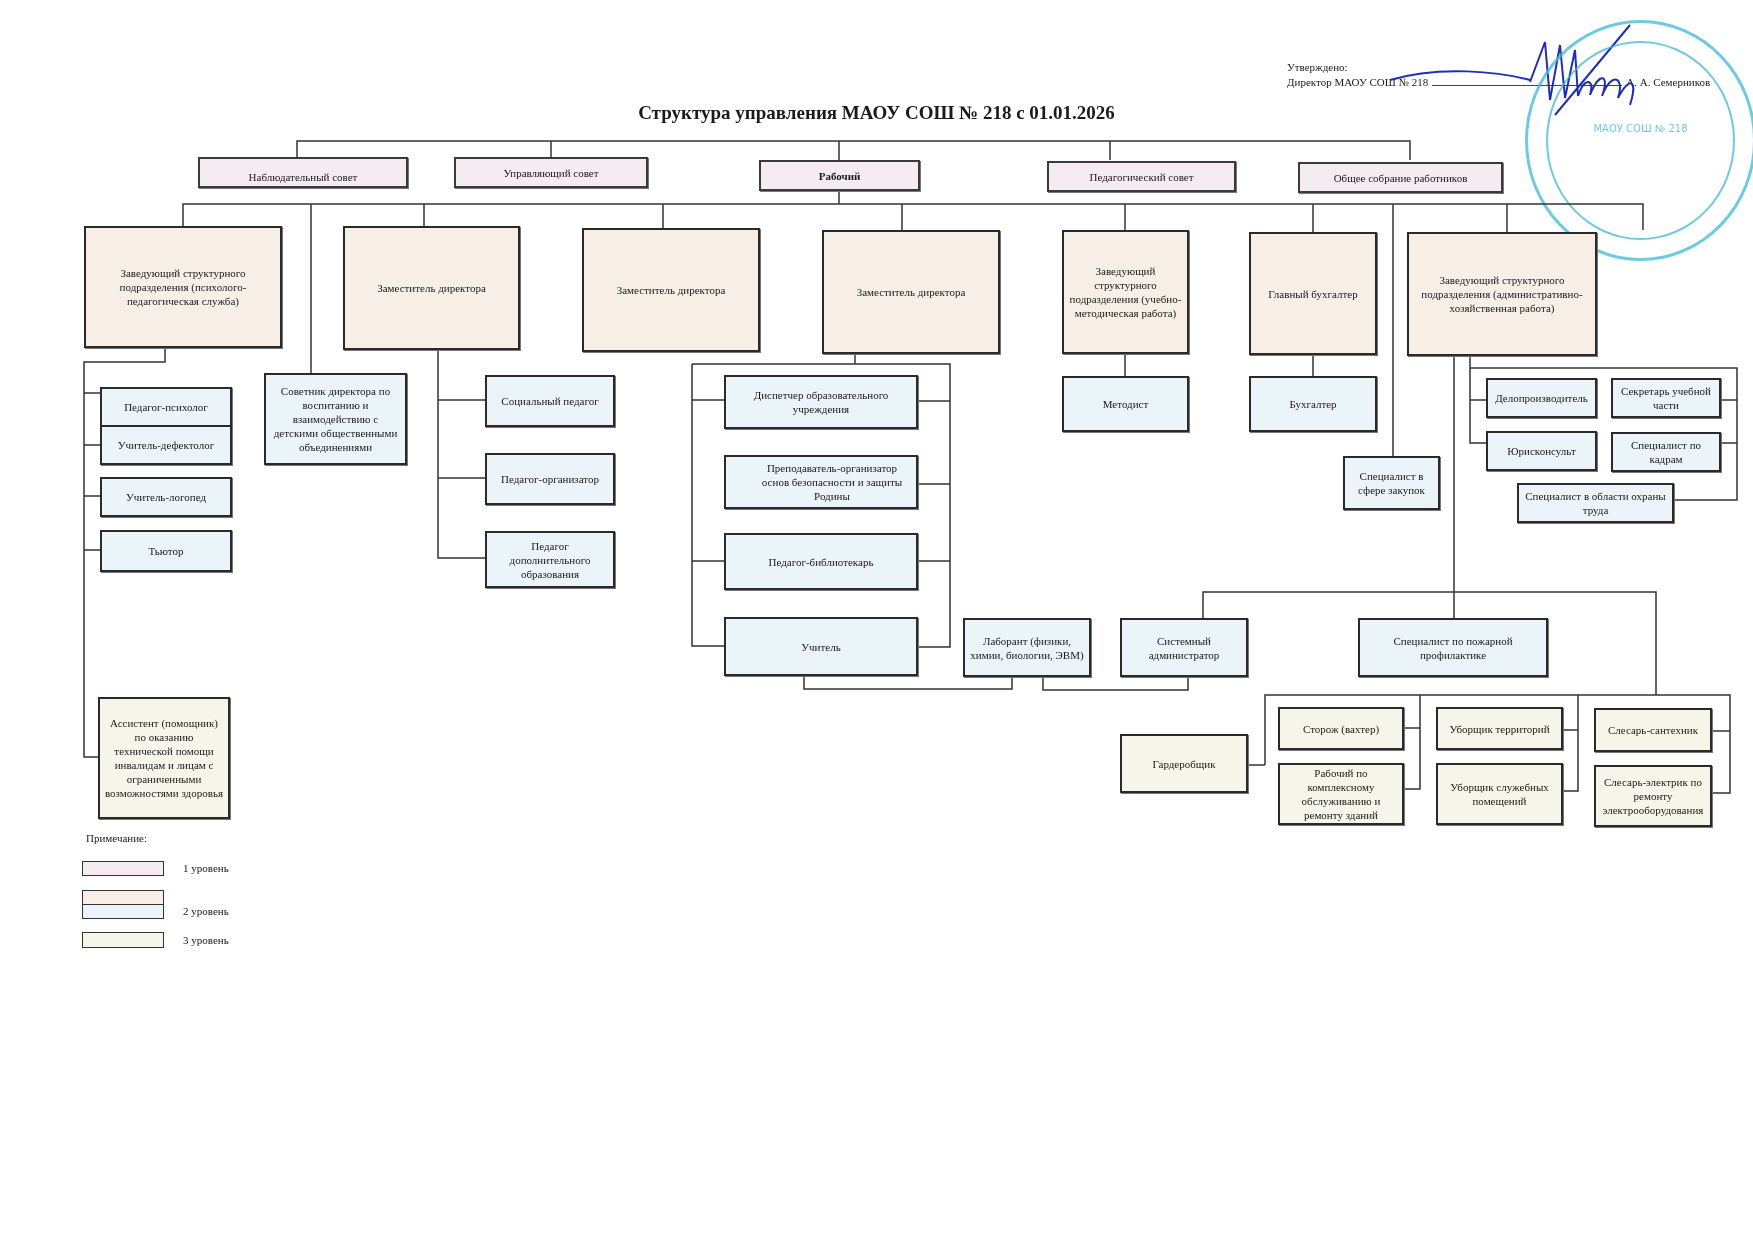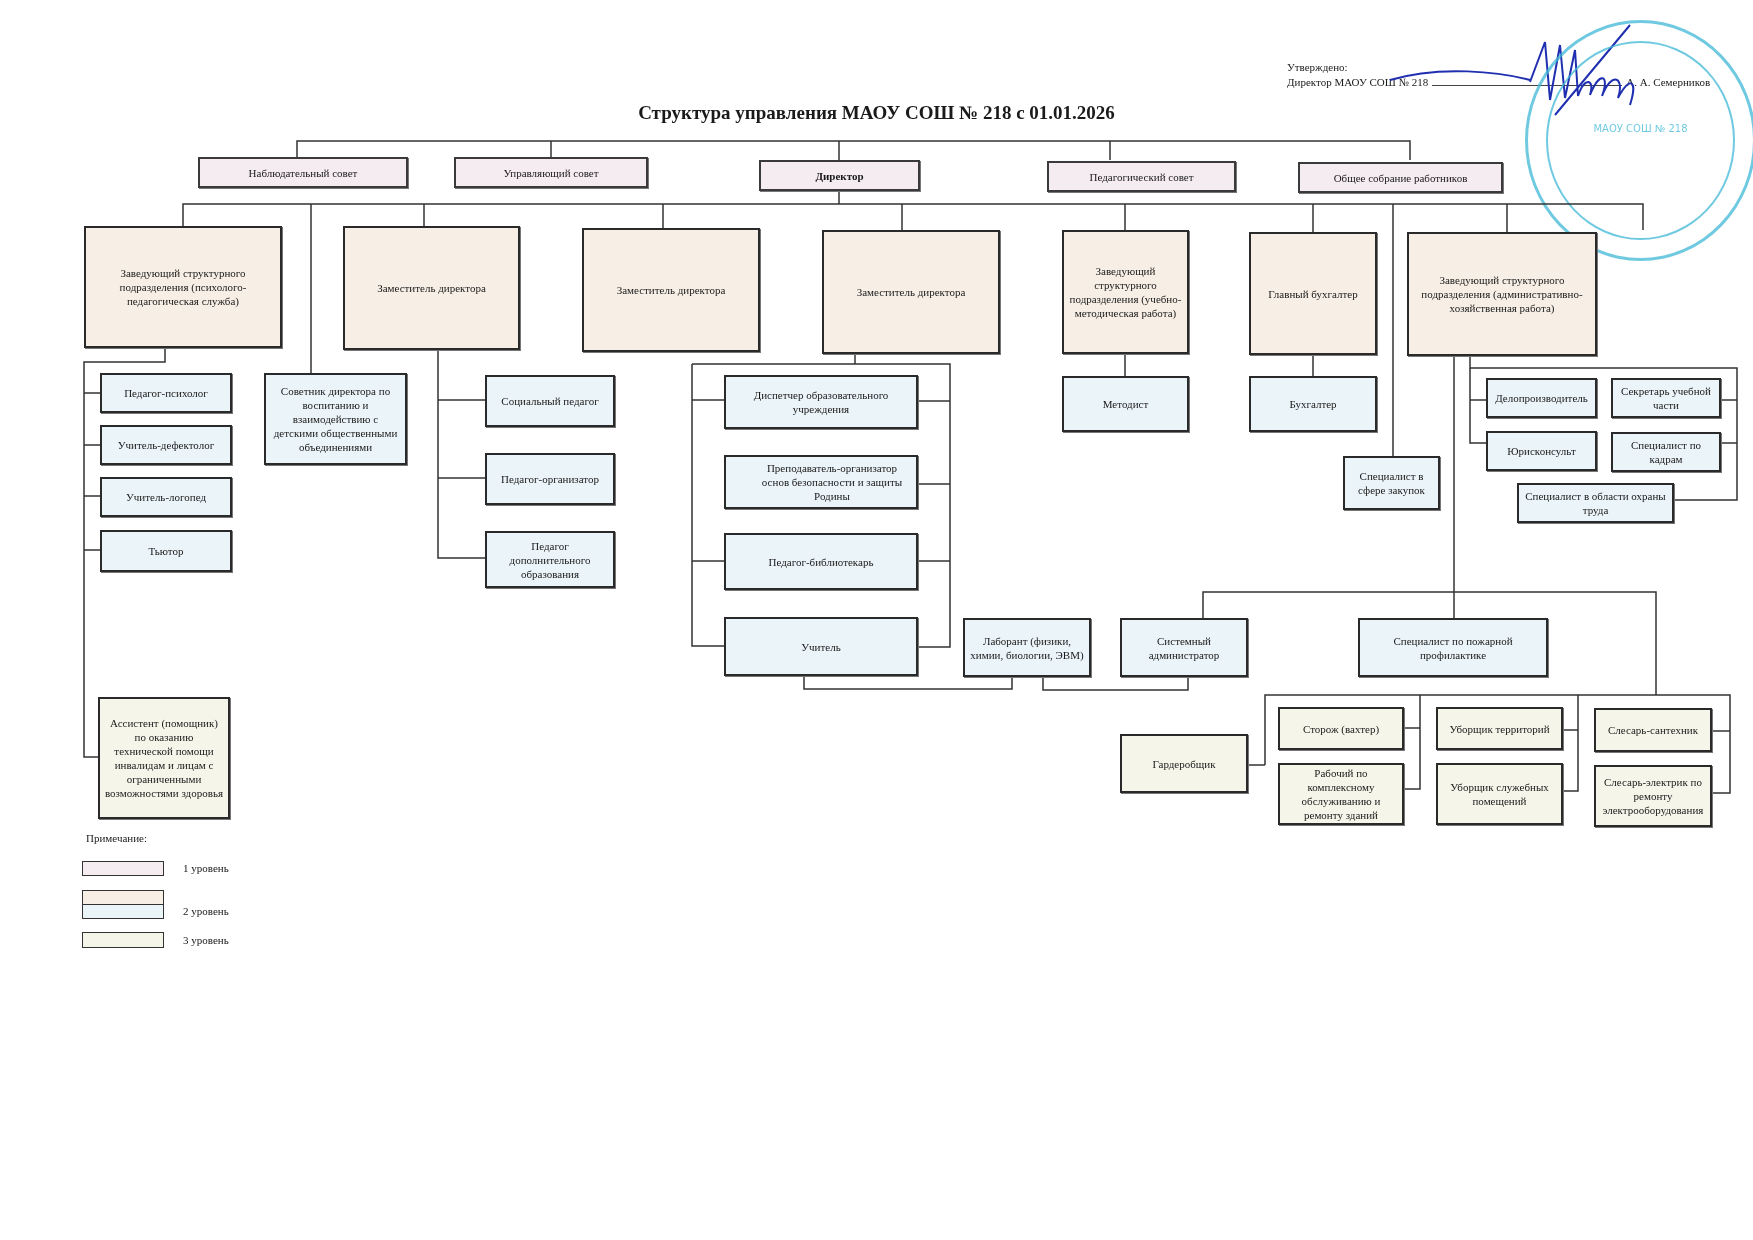--- a/index.html
+++ b/index.html
@@ -104,28 +104,28 @@
     <polyline points="1265,765 1265,695 1730,695 1730,793 1712,793"></polyline>
     <polyline points="1420,695 1420,789 1404,789"></polyline>
     <line x1="1404" y1="728" x2="1420" y2="728"></line>
     <polyline points="1578,695 1578,791 1563,791"></polyline>
     <line x1="1563" y1="730" x2="1578" y2="730"></line>
     <line x1="1712" y1="731" x2="1730" y2="731"></line>
     <line x1="1248" y1="765" x2="1265" y2="765"></line>
   </g>
 </svg>
 
-<div class="box l1" style="left:198px;top:157px;width:210px;height:31px;">
+<div class="box l1" style="left:198px;top:157px;width:210px;height:31px;align-items:flex-end;">
     <span>Наблюдательный совет</span>
   </div>
 <div class="box l1" style="left:454px;top:157px;width:194px;height:31px;">
     <span>Управляющий совет</span>
   </div>
 <div class="box l1 bold" style="left:759px;top:160px;width:161px;height:31px;">
-    <span>Директор</span>
+    <span>Рабочий</span>
   </div>
 <div class="box l1" style="left:1015px;top:161px;width:189px;height:31px;margin-left:32px;">
     <span>Педагогический совет</span>
   </div>
 <div class="box l1" style="left:1298px;top:162px;width:205px;height:31px;text-align:right;">
     <span>Общее собрание работников</span>
   </div>
 
 <div class="box l2a" style="left:84px;top:226px;width:198px;height:122px;">
     <span>Заведующий структурного подразделения (психолого-педагогическая служба)</span>
@@ -142,21 +142,21 @@
 <div class="box l2a" style="left:1062px;top:230px;width:127px;height:124px;">
     <span>Заведующий структурного подразделения (учебно-методическая работа)</span>
   </div>
 <div class="box l2a" style="left:1249px;top:232px;width:128px;height:123px;">
     <span>Главный бухгалтер</span>
   </div>
 <div class="box l2a" style="left:1407px;top:232px;width:190px;height:124px;">
     <span>Заведующий структурного подразделения (административно-хозяйственная работа)</span>
   </div>
 
-<div class="box l2b" style="left:100px;top:373px;width:132px;height:40px;">
+<div class="box l2b" style="left:100px;top:387px;width:132px;height:40px;">
     <span>Педагог-психолог</span>
   </div>
 <div class="box l2b" style="left:100px;top:425px;width:132px;height:40px;">
     <span>Учитель-дефектолог</span>
   </div>
 <div class="box l2b" style="left:100px;top:477px;width:132px;height:40px;">
     <span>Учитель-логопед</span>
   </div>
 <div class="box l2b" style="left:100px;top:530px;width:132px;height:42px;">
     <span>Тьютор</span>

